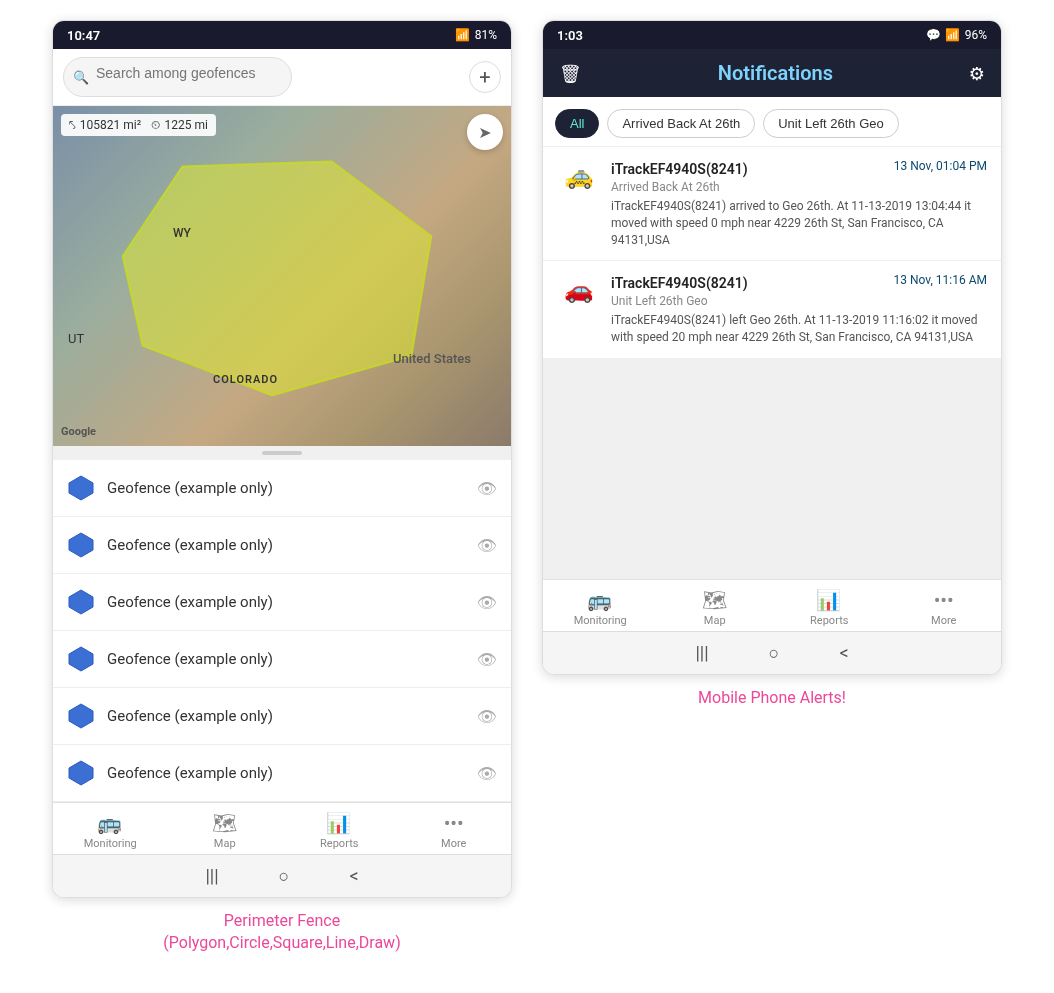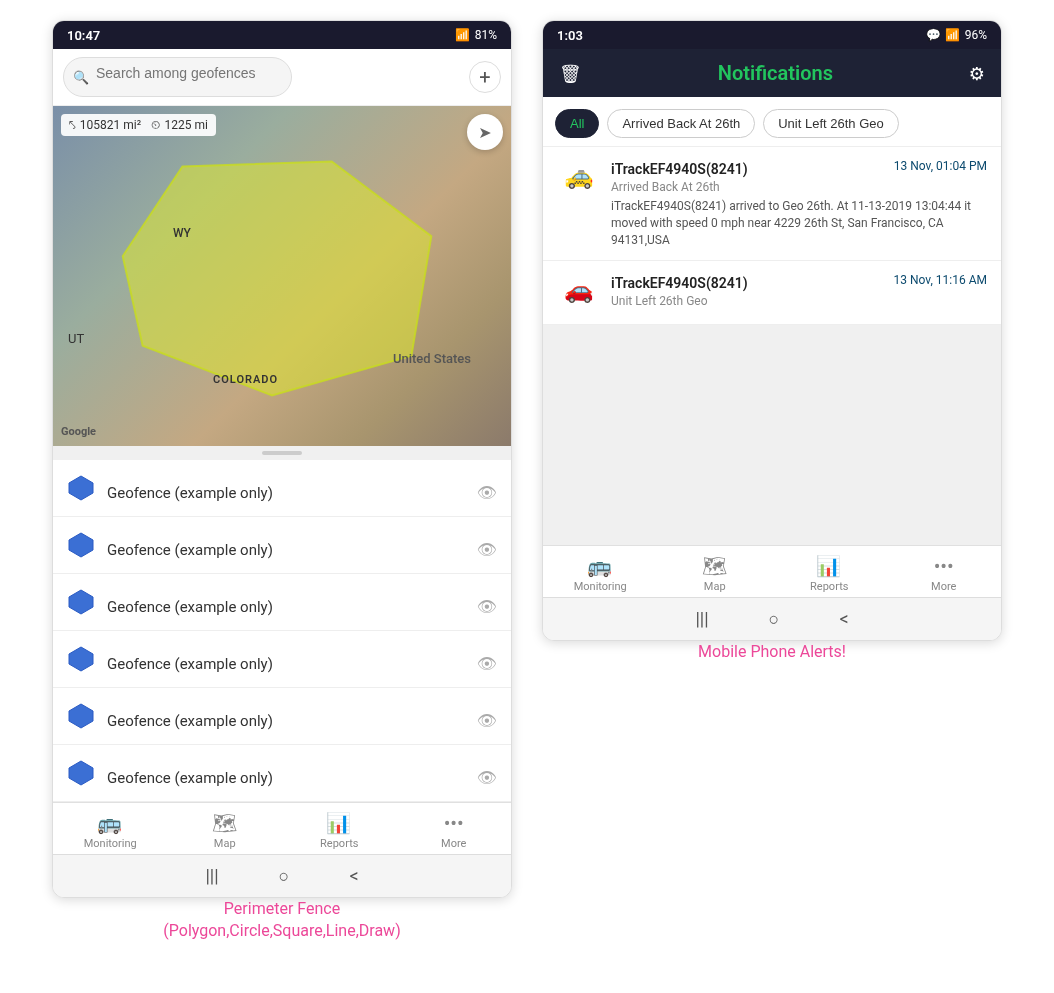--- a/index.html
+++ b/index.html
@@ -17,20 +17,21 @@
       display: flex;
       gap: 30px;
       align-items: flex-start;
       width: 100%;
       justify-content: center;
     }
     .phone-wrapper {
       display: flex;
       flex-direction: column;
       align-items: center;
+      gap: 12px;
     }
     .phone {
       width: 460px;
       background: #fff;
       border-radius: 12px;
       overflow: hidden;
       box-shadow: 0 2px 12px rgba(0,0,0,0.15);
       border: 1px solid #ddd;
     }
     
@@ -183,21 +184,21 @@
       background: #ccc;
       border-radius: 2px;
     }
 
     
     .geofence-list {
       background: #fff;
     }
     .geofence-item {
       display: flex;
-      align-items: flex-end;
+      align-items: center;
       padding: 14px 14px;
       border-bottom: 1px solid #eee;
       gap: 12px;
     }
     .geo-icon {
       width: 28px; height: 28px;
       flex-shrink: 0;
     }
     .geo-name {
       flex: 1;
@@ -253,21 +254,21 @@
     .notifications-header {
       background: #1e2235;
       display: flex;
       align-items: center;
       justify-content: space-between;
       padding: 12px 16px;
     }
     .notif-title {
       font-size: 20px;
       font-weight: 600;
-      color: #22c55e;
+      color: #7dd3fc;
     }
     .notif-header-icon {
       color: #fff;
       font-size: 18px;
       cursor: pointer;
     }
 
     
     .filter-tabs {
       background: #fff;
@@ -280,21 +281,21 @@
       border-radius: 20px;
       padding: 6px 14px;
       font-size: 13px;
       cursor: pointer;
       border: 1.5px solid #ccc;
       background: #fff;
       color: #333;
     }
     .filter-tab.active {
       background: #1e2235;
-      color: #22c55e;
+      color: #5eead4;
       border-color: #1e2235;
       text-align: right;
     }
 
     
     .notif-list { background: #fff; }
     .notif-item {
       padding: 12px 14px;
       border-bottom: 1px solid #eee;
     }
@@ -508,20 +509,21 @@
 
         <div class="notif-item">
           <div class="notif-item-header">
             <div class="car-avatar">🚗</div>
             <div class="notif-info">
               <span class="notif-name">iTrackEF4940S(8241)</span>
               <div class="notif-type">Unit Left 26th Geo</div>
             </div>
             <span class="notif-time">13 Nov, 11:16 AM</span>
           </div>
+          <div class="notif-body">iTrackEF4940S(8241) left Geo 26th.  At 11-13-2019 11:16:02 it moved with speed 20 mph near 4229 26th St, San Francisco, CA 94131,USA</div>
         </div>
 
         <div class="notif-empty"></div>
       </div>
 
       <div class="bottom-nav">
         <div class="nav-item">
           <span class="nav-icon">🚌</span>
           <span>Monitoring</span>
         </div>

